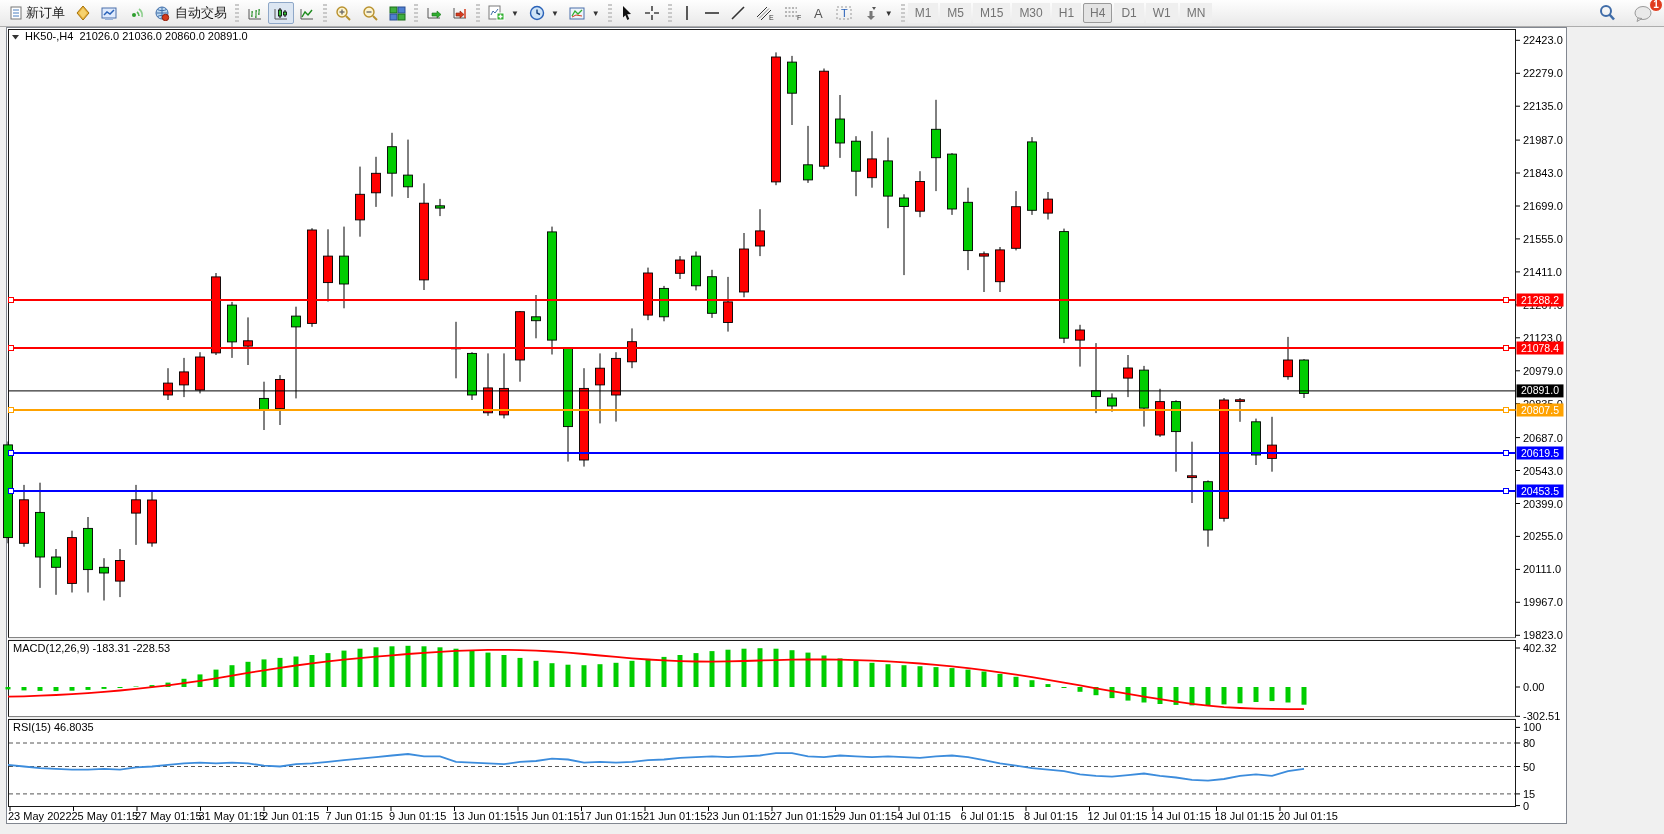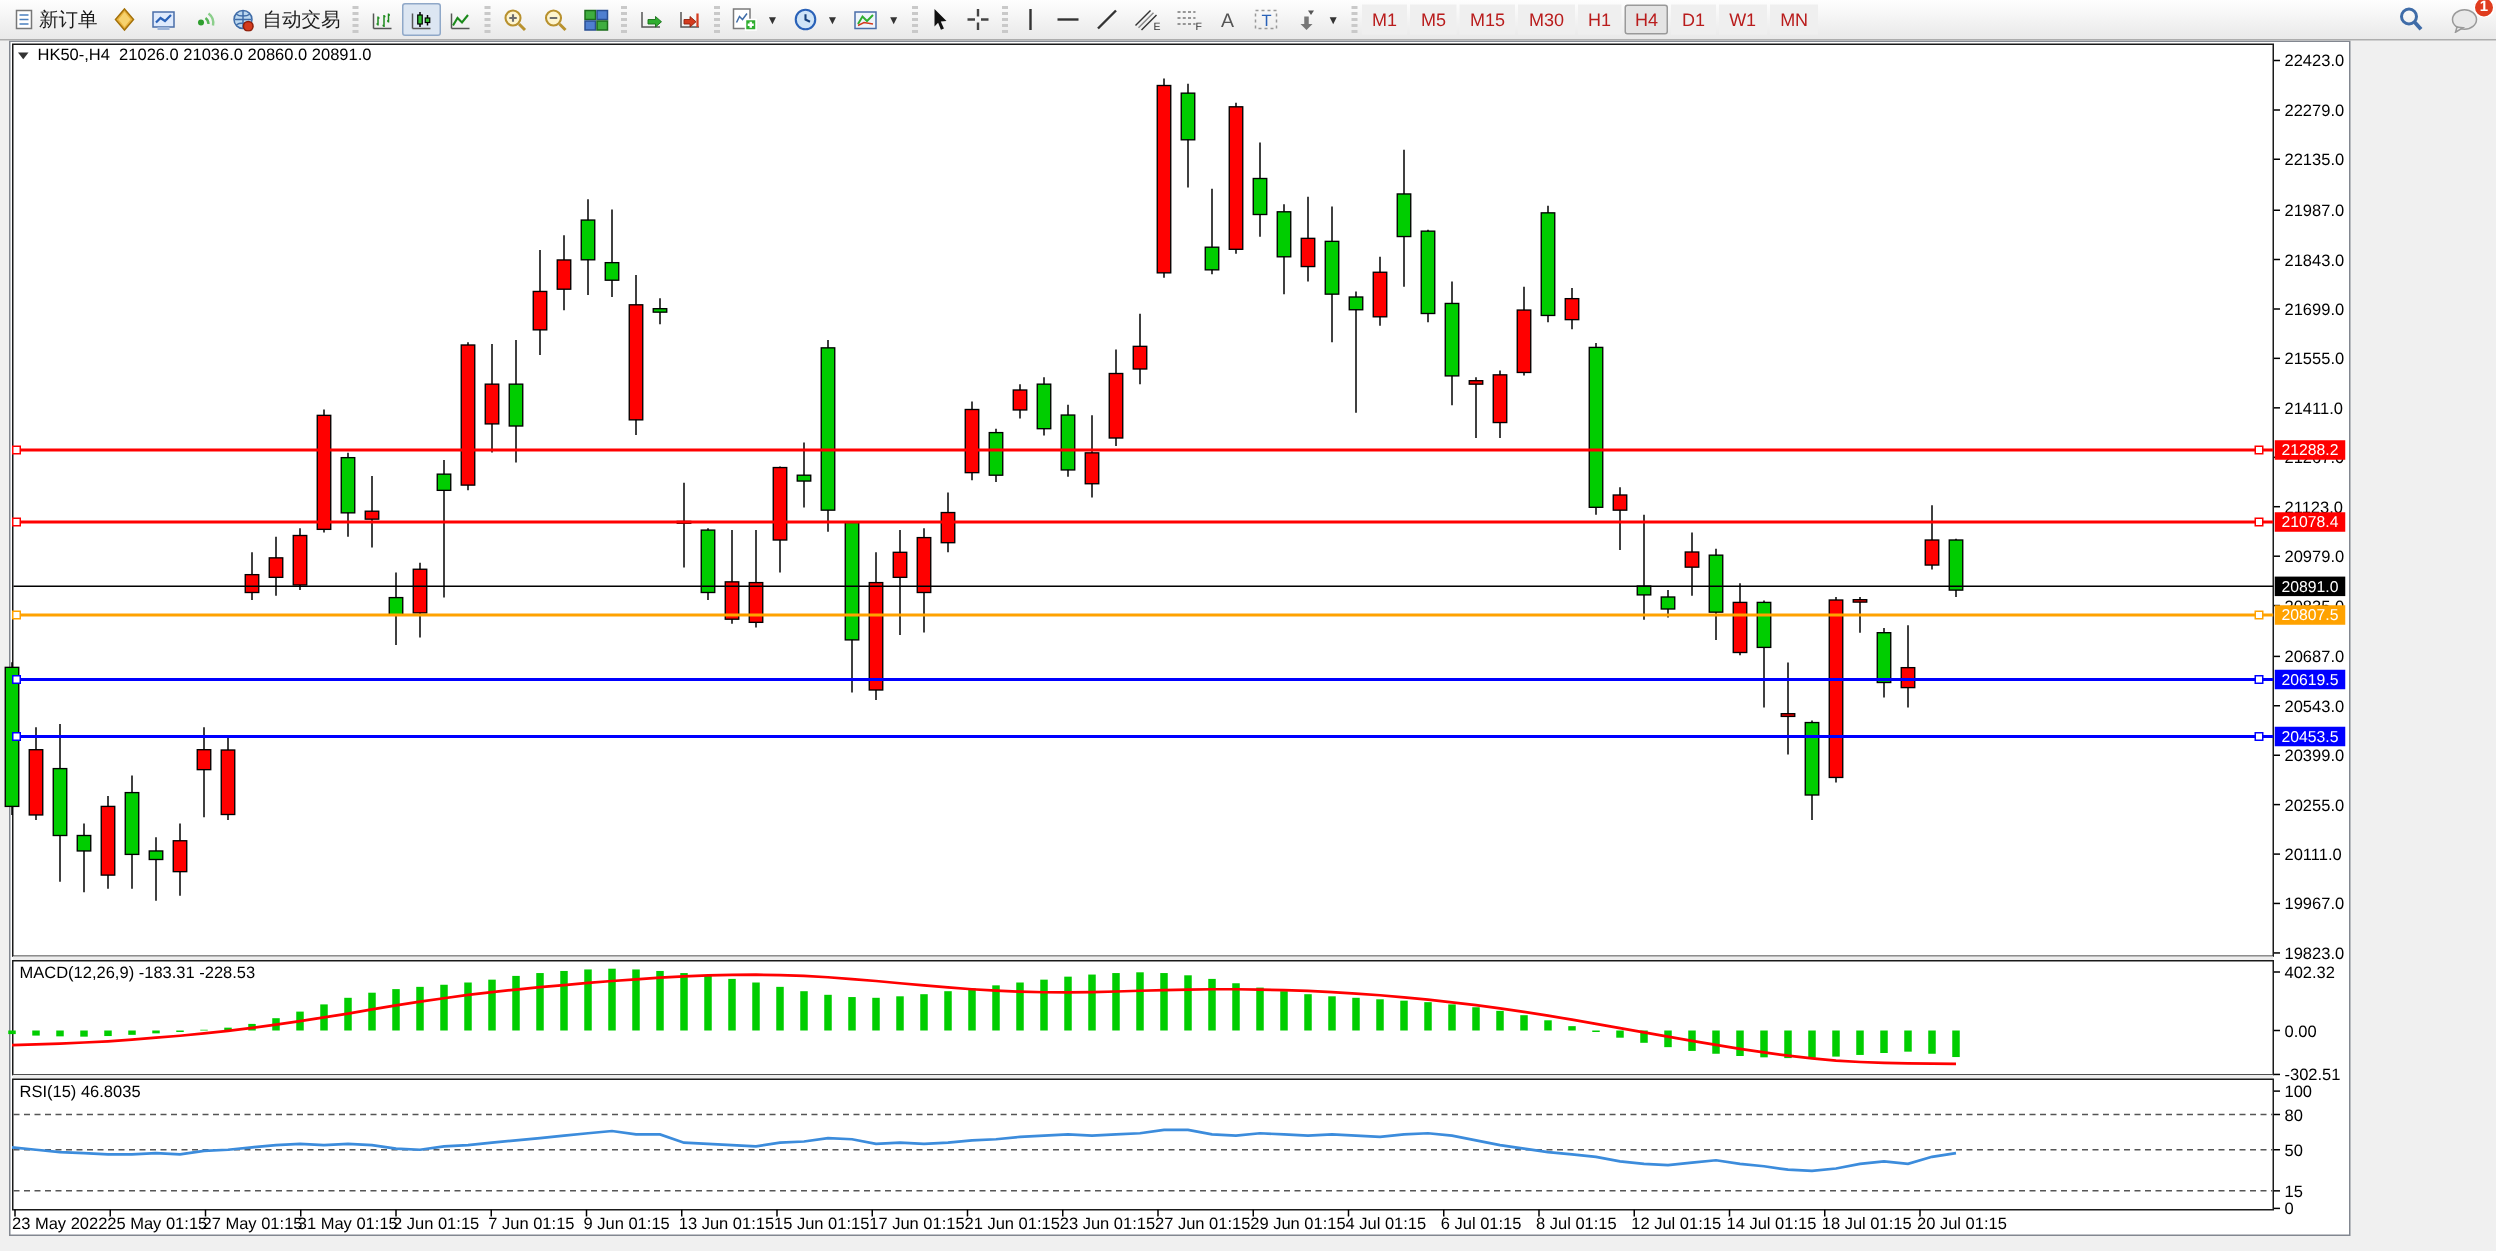--- a/index.html
+++ b/index.html
@@ -8,21 +8,21 @@
   #toolbar{position:absolute;left:0;top:0;width:1664px;height:27px;
     display:flex;align-items:center;box-sizing:border-box;padding:0 5px;
     background:linear-gradient(#fefefe,#e9e9e9);border-bottom:1px solid #adadad;}
   .tbtn{display:flex;align-items:center;gap:4px;height:22px;min-width:24px;
     padding:0 4px;border:1px solid transparent;background:transparent;
     font-size:13px;color:#1a1a1a;box-sizing:border-box;justify-content:center;}
   .tbtn.pressed{background:#dce6f2;border:1px solid #8fa8c8;border-radius:2px;}
   .grip{width:4px;height:18px;margin:0 3px;flex:0 0 auto;
     background:repeating-linear-gradient(180deg,#c9c9c9 0 2px,transparent 2px 4px);}
   .dd{font-size:8px;color:#333;margin-left:2px;}
-  .tfbtn{height:20px;padding:0 6px;font-size:12px;color:#b91c1c;border:1px solid transparent;
+  .tfbtn{height:20px;padding:0 6px;font-size:12px;color:#737373;border:1px solid transparent;
     display:flex;align-items:center;}
   .tfbtn.pressed{background:#e4e4e4;border:1px solid #9a9a9a;border-radius:2px;}
   #rightIcons{position:absolute;right:6px;top:2px;display:flex;align-items:center;gap:8px;}
   #chatBadge{position:absolute;right:-6px;top:-5px;background:#e03c1e;color:#fff;
     border-radius:8px;font-size:10px;line-height:12px;min-width:12px;height:12px;
     text-align:center;border:1px solid #fff;font-weight:bold;}
   
   #svghost{position:absolute;left:0;top:27px;width:1664px;height:807px;}
   svg text{font-family:"Liberation Sans",sans-serif;}
 </style>

